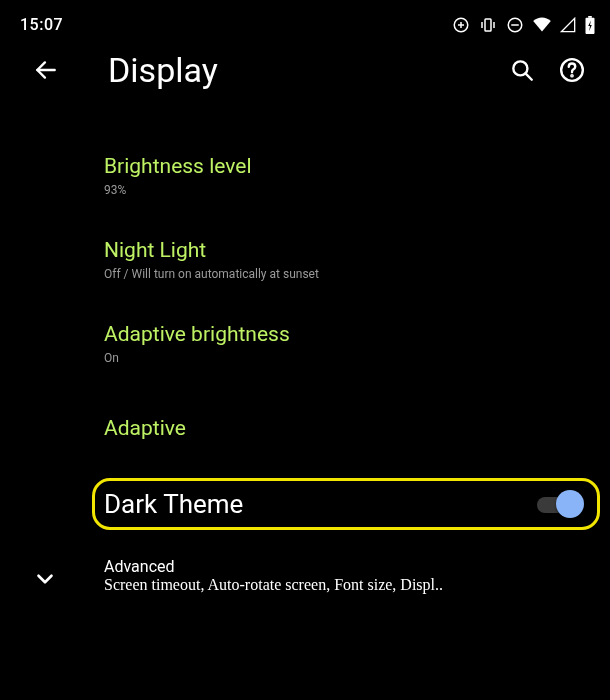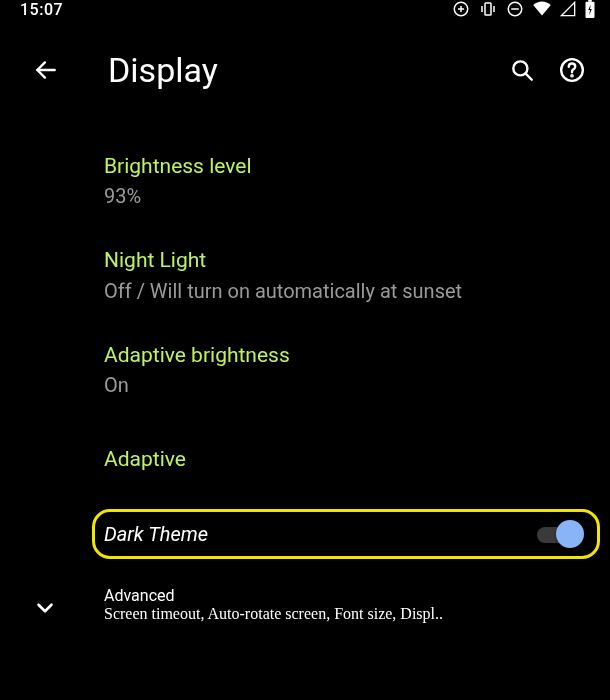--- a/index.html
+++ b/index.html
@@ -1,37 +1,37 @@
 <!DOCTYPE html>
 <html><head>
 <meta charset="utf-8">
 <style>
   * { box-sizing: border-box; margin: 0; padding: 0; }
   html, body { width: 610px; height: 700px; background: #000; color: #fff; font-family: Roboto, "Segoe UI", Arial, sans-serif; overflow: hidden; }
   .screen { width: 610px; height: 700px; background: #000; position: relative; }
 
-  .statusbar { display: flex; align-items: flex-start; justify-content: space-between; height: 34px; padding: 0 14px 0 20px; font-size: 16px; font-weight: 500; letter-spacing: 0.5px; }
+  .statusbar { display: flex; align-items: flex-end; justify-content: space-between; height: 34px; padding: 0 14px 0 20px; font-size: 16px; font-weight: 500; letter-spacing: 0.5px; }
   .status-right { display: flex; align-items: center; gap: 8px; }
   .status-right svg { display: block; }
 
   .appbar { display: flex; align-items: center; height: 72px; padding: 0 16px 0 24px; }
   .appbar-title { font-size: 34px; font-weight: 400; margin-left: 40px; flex: 1; }
   .iconbtn { width: 44px; height: 44px; display: flex; align-items: center; justify-content: center; border-radius: 22px; cursor: pointer; }
   .iconbtn + .iconbtn { margin-left: 6px; }
 
   .list { padding-top: 28px; }
   .row { padding: 19px 24px 19px 104px; position: relative; }
   .row .primary { font-size: 21px; font-weight: 400; color: #bef264; line-height: 1.25; }
-  .row .secondary { font-size: 20px; color: #9a9a9a; margin-top: 4px; line-height: 1.3; white-space: nowrap; overflow: hidden; text-overflow: ellipsis; }
+  .row .secondary { font-size: 12px; color: #9a9a9a; margin-top: 4px; line-height: 1.3; white-space: nowrap; overflow: hidden; text-overflow: ellipsis; }
   .row.single .primary { padding: 10px 0; }
 
   .highlight { position: absolute; left: 92px; right: 10px; top: 8px; bottom: 8px; border: 3px solid #f2e500; border-radius: 18px; pointer-events: none; }
 
   .row-darktheme { display: flex; align-items: center; padding-left: 104px; padding-right: 28px; padding-top: 19px; padding-bottom: 19px; position: relative; }
-  .row-darktheme .primary { flex: 1; font-size: 20px; font-style: italic; }
+  .row-darktheme .primary { flex: 1; font-size: 26px; }
 
   .switch { width: 46px; height: 28px; position: relative; }
   .switch .track { position: absolute; left: 1px; right: 1px; top: 7px; height: 16px; background: #3a3a3a; border-radius: 8px; }
   .switch .thumb { position: absolute; right: -2px; top: 0; width: 28px; height: 28px; background: #8ab4f8; border-radius: 50%; box-shadow: 0 1px 3px rgba(0,0,0,0.5); }
 
   .row-advanced { padding: 19px 17px 19px 104px; position: relative; }
   .row-advanced .chev { position: absolute; left: 32px; top: 28px; }
   .row-advanced .secondary { max-width: 480px; font-family: Liberation Serif, serif; }
 </style>
 </head>

